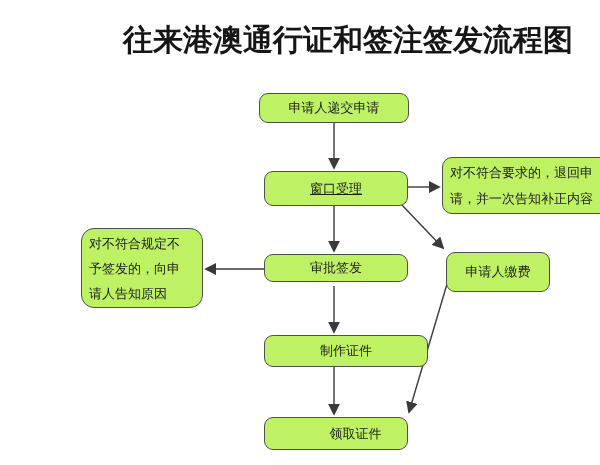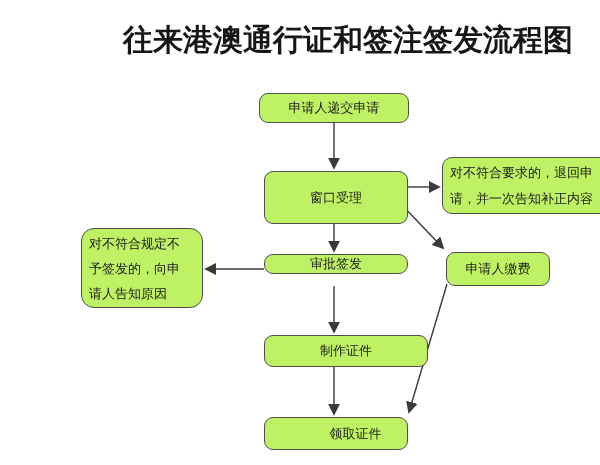--- a/index.html
+++ b/index.html
@@ -36,27 +36,27 @@
     font-size:13px;
     color:#1c1c1c;
     text-align:center;
   }
   .node.multiline{
     justify-content:flex-start;
     text-align:left;
     white-space:pre-line;
   }
   #node-submit {left:211px;top:93px; width:150px;height:30px;}
-  #node-window {left:216px;top:171px;width:144px;height:53px;}
-  #node-approve{left:216px;top:254px;width:144px;height:20px;}
+  #node-window {left:216px;top:171px;width:144px;height:35px;text-decoration:underline;}
+  #node-approve{left:216px;top:254px;width:144px;height:28px;}
   #node-produce{left:216px;top:335px;width:164px;height:32px;}
   #node-collect{left:216px;top:417px;width:144px;height:33px;padding-left:39px;}
   #node-return {left:394px;top:157px;width:182px;height:57px;
                 padding:0 7px;line-height:26px;border-radius:10px;}
-  #node-pay    {left:398px;top:252px;width:104px;height:34px;}
+  #node-pay    {left:398px;top:252px;width:104px;height:40px;}
   #node-inform {left:33px; top:228px;width:122px;height:80px;
                 padding:16px 7px;line-height:25px;border-radius:13px;}
 </style>
 </head>
 <body>
 
 <div class="stage">
 
   <h1 class="title">往来港澳通行证和签注签发流程图</h1>
 

